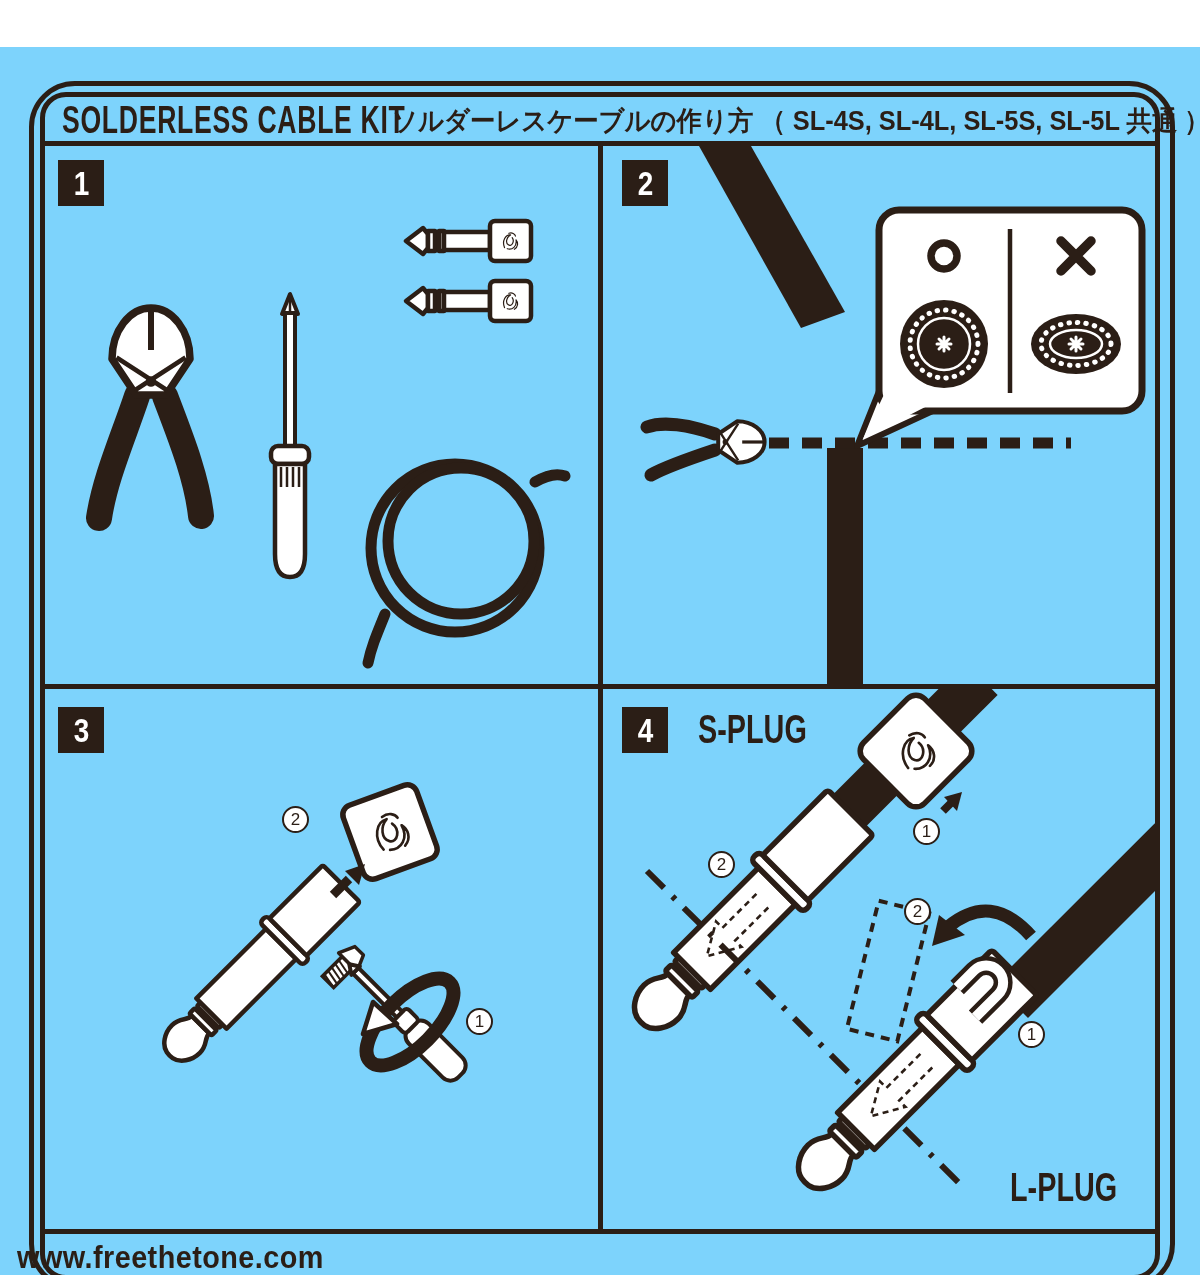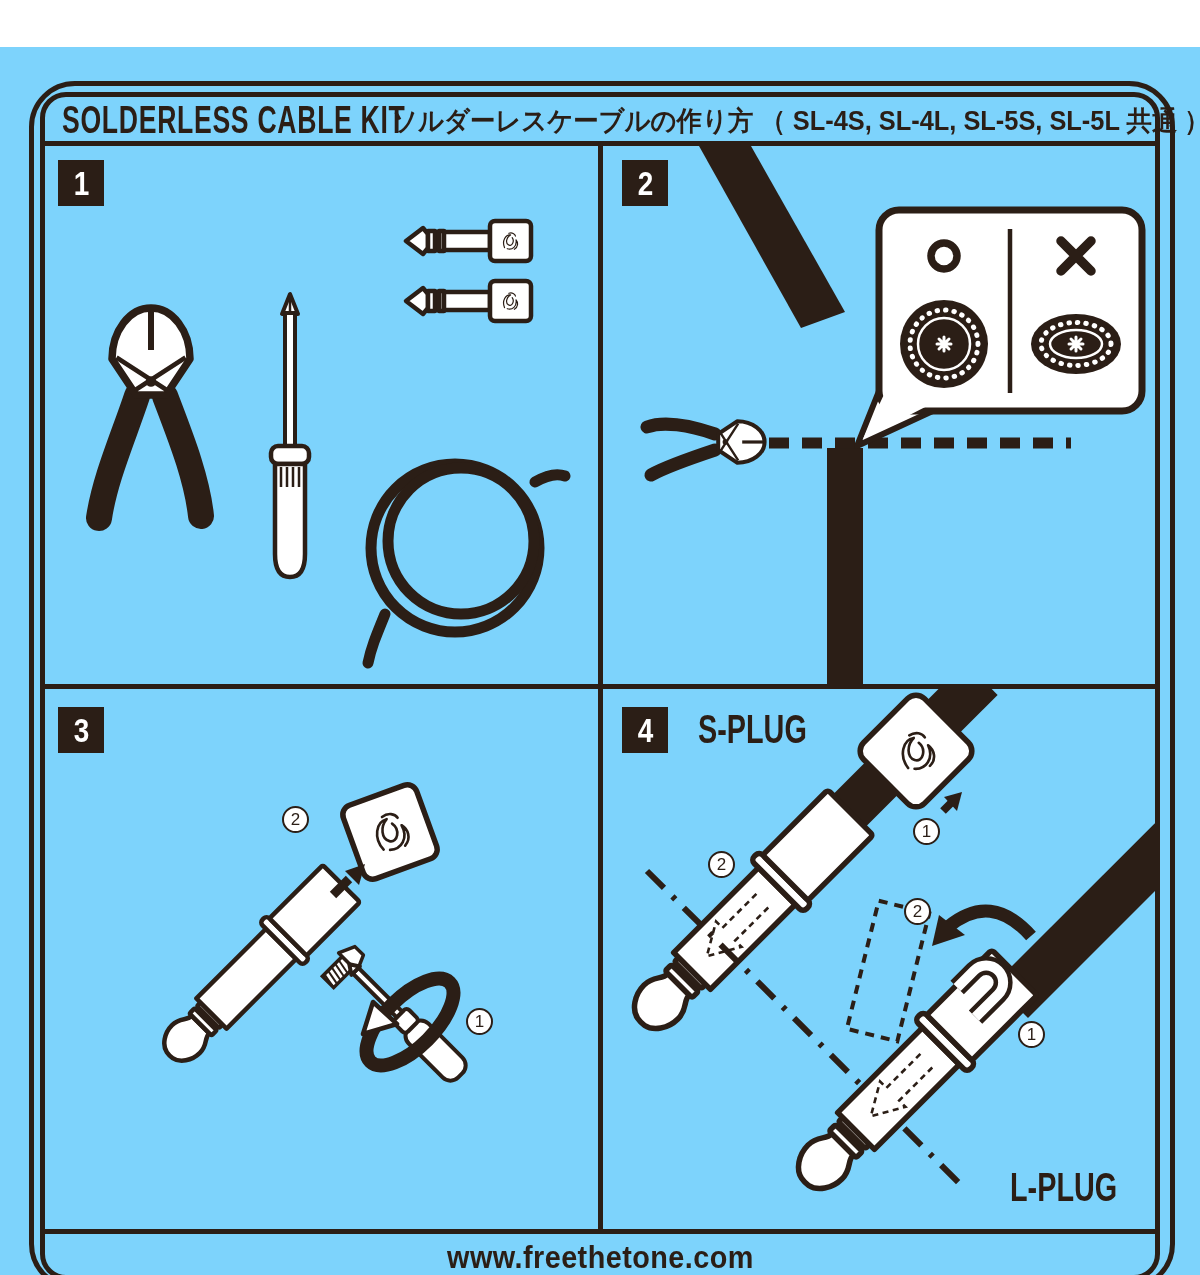--- a/index.html
+++ b/index.html
@@ -15,21 +15,21 @@
   .subtitle{position:absolute;left:392px;top:56px;font-size:27px;font-weight:bold;white-space:nowrap;}
   .subtitle span{display:inline-block;transform:scaleX(.94);transform-origin:0 50%;}
   .badge{position:absolute;width:46px;height:46px;background:#2b1e16;color:#fff;
          display:flex;align-items:center;justify-content:center;font-weight:bold;font-size:34px;}
   .badge span{display:inline-block;transform:scaleX(.82);}
   .step{position:absolute;width:27px;height:27px;box-sizing:border-box;border:2.5px solid #2b1e16;
         border-radius:50%;background:#fff;display:flex;align-items:center;justify-content:center;
         font-size:17px;color:#2b1e16;}
   .plug-label{position:absolute;font-size:40px;font-weight:bold;white-space:nowrap;}
   .plug-label span{display:inline-block;transform:scaleX(.72);transform-origin:0 50%;}
-  .footer-url{position:absolute;left:0;right:0;top:1192px;text-align:center;
+  .footer-url{position:absolute;left:0;right:0;top:1192px;
               font-size:32px;font-weight:bold;}
   .footer-url span{display:inline-block;transform:scaleX(.90);letter-spacing:.5px;}
   svg.panel{position:absolute;display:block;}
 </style>
 </head>
 <body>
 
 <div class="sheet">
 
   <div class="outer-border"></div>

